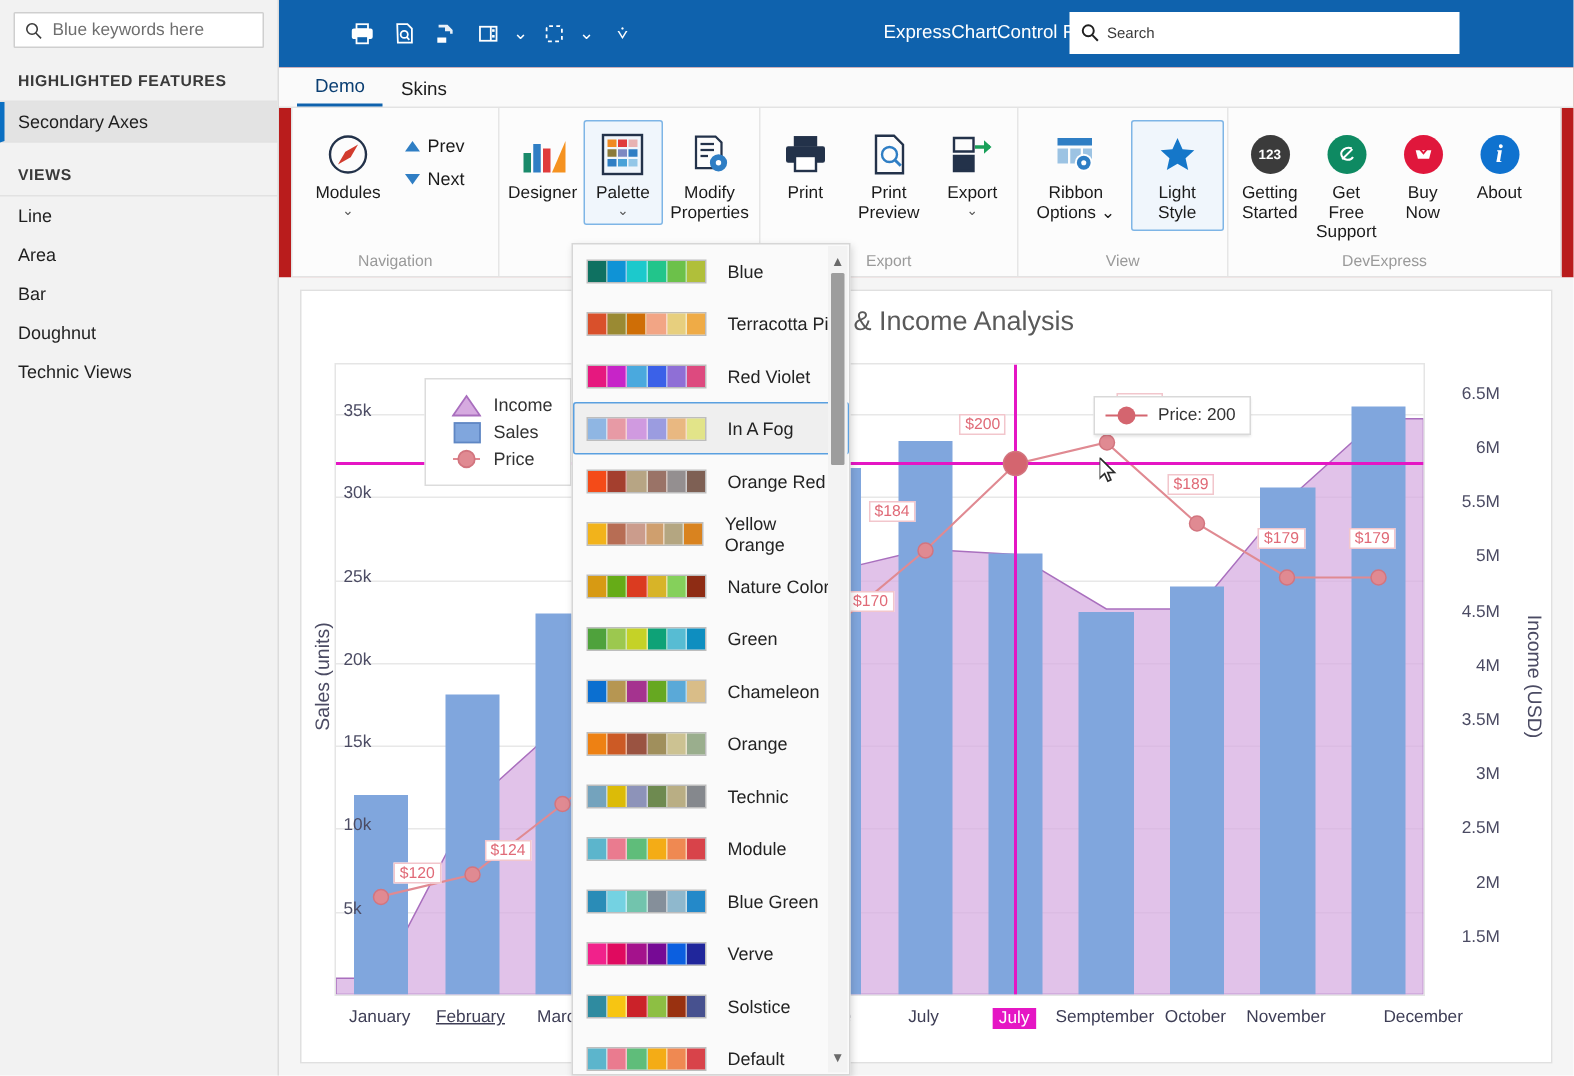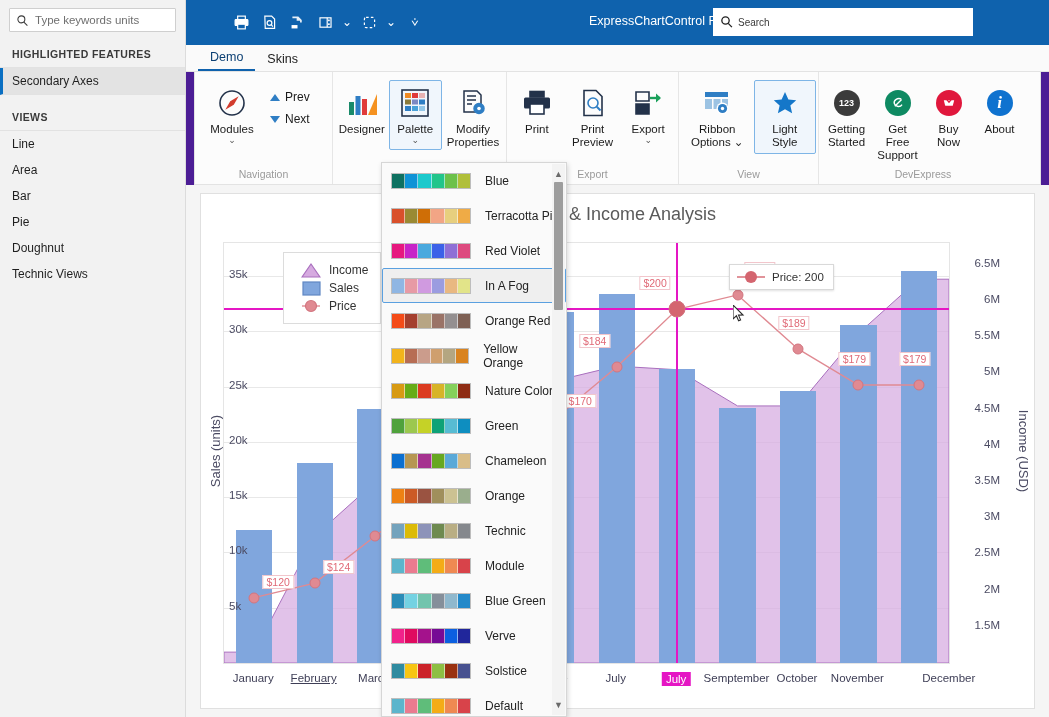--- a/index.html
+++ b/index.html
@@ -55,21 +55,21 @@
   }
   #search-field {
     position:absolute; left:527px; top:8px; width:260px; height:28px;
     background:#ffffff; display:flex; align-items:center; padding:0 7px;
   }
   #search-field .ph { color:#3a3a3a; font-size:10px; margin-left:4px; }
 
   
   #ribbon {
     position:absolute; left:186px; top:45px; width:863px; height:140px;
-    background:#4c1d95;
+    background:#b91c1c;
   }
   #tabstrip { height:27px; display:flex; align-items:flex-end; padding-left:12px;
               background:#fafafa; border-bottom:1px solid #e3e3e3; }
   .tab {
     padding:4px 12px 5px 12px; font-size:12.5px; color:#1b1b1b; cursor:default;
   }
   .tab.active { border-bottom:2px solid #0f62ad; color:#0b3f73; }
   #ribbon-body {
     height:113px; display:flex; background:#fcfcfc;
     border:1px solid #e3e3e3; border-top:none; margin:0 8px 0 8px;
@@ -157,31 +157,30 @@
 </style>
 </head>
 <body>
 
 <div id="left-nav">
   <div id="search-box">
     <svg width="13" height="13" viewBox="0 0 16 16">
       <circle cx="6.6" cy="6.6" r="4.3" fill="none" stroke="#3a3a3a" stroke-width="1.3"></circle>
       <line x1="9.7" y1="9.9" x2="14" y2="14.3" stroke="#3a3a3a" stroke-width="1.3"></line>
     </svg>
-    <span class="ph">Type keywords units</span>
+    <span class="ph">Blue keywords here</span>
   </div>
 
   <div class="nav-header">HIGHLIGHTED FEATURES</div>
   <div class="nav-item selected">Secondary Axes</div>
 
   <div class="nav-header">VIEWS</div>
   <div class="nav-item">Line</div>
   <div class="nav-item">Area</div>
   <div class="nav-item">Bar</div>
-  <div class="nav-item">Pie</div>
   <div class="nav-item">Doughnut</div>
   <div class="nav-item">Technic Views</div>
 </div>
 
 <div id="title-bar">
   <div id="qat">
     <div class="qat-btn">
       <svg width="17" height="17" viewBox="0 0 20 20" fill="none" stroke="#fff" stroke-width="1.4">
         <rect x="5.5" y="2.5" width="9" height="4"></rect>
           <rect x="2.5" y="6.5" width="15" height="7" rx="1" fill="#fff"></rect>

